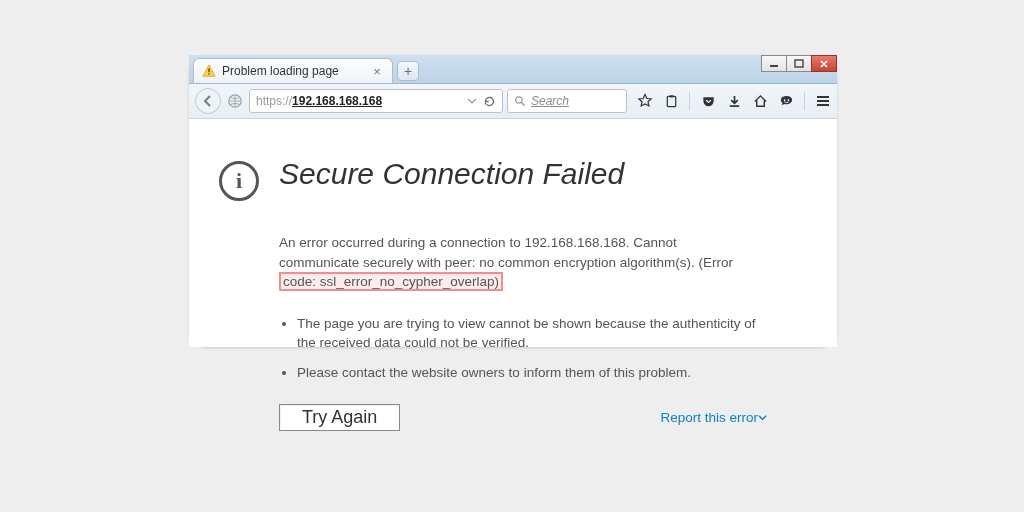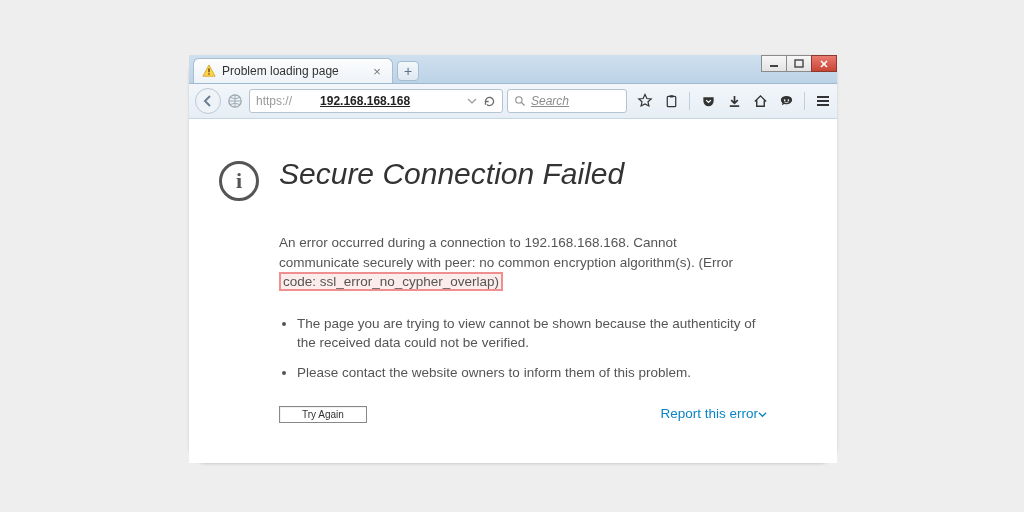--- a/index.html
+++ b/index.html
@@ -9,21 +9,21 @@
     font-family: "Segoe UI", Arial, sans-serif;
     width: 1024px;
     height: 512px;
     overflow: hidden;
   }
   .window {
     position: absolute;
     left: 189px;
     top: 55px;
     width: 648px;
-    height: 408px;
+    height: 292px;
     background: #14b8a6;
     box-shadow: 0 1px 3px rgba(0,0,0,0.15);
     border-radius: 18px;
   }
   
   .win-controls {
     position: absolute;
     right: 0; top: 0;
     display: flex;
     z-index: 5;
@@ -101,21 +101,20 @@
   }
   .urlbar {
     flex: 1 1 auto;
     height:24px;
     background:#fff;
     border:1px solid #b6c4d1;
     border-radius:3px;
     display:flex;align-items:center;
     padding:0 6px;
     font-size:12px;
-    gap:28px;
   }
   .urlbar .proto { color:#9a9a9a; }
   .urlbar .host { color:#222; font-weight:600;text-decoration:underline; }
   .urlbar .urltail { margin-left:auto; display:flex; align-items:center; gap:6px; color:#8a8a8a; }
   .searchbar {
     width:120px;height:24px;
     background:#fff;border:1px solid #b6c4d1;border-radius:3px;
     display:flex;align-items:center;padding:0 6px;gap:5px;
     font-size:12px;color:#8c8c8c;font-style:italic;text-decoration:underline;
   }
@@ -156,21 +155,21 @@
   ul.err-list li { margin-bottom:10px; }
   .actions {
     margin-top:22px;
     display:flex;
     align-items:center;
   }
   .try-btn {
     border:1px solid #888;
     background:#fff;
     padding:2px 22px;
-    font-size:10px;
+    font-size:18px;
     color:#333;
     box-shadow: inset 1px 1px 0 rgba(0,0,0,0.05);
   }
   .report-link {
     margin-left:auto;
     margin-right:40px;
     color:#0a84c6;
     font-size:13.5px;
     display:flex;align-items:center;gap:0;
   }

